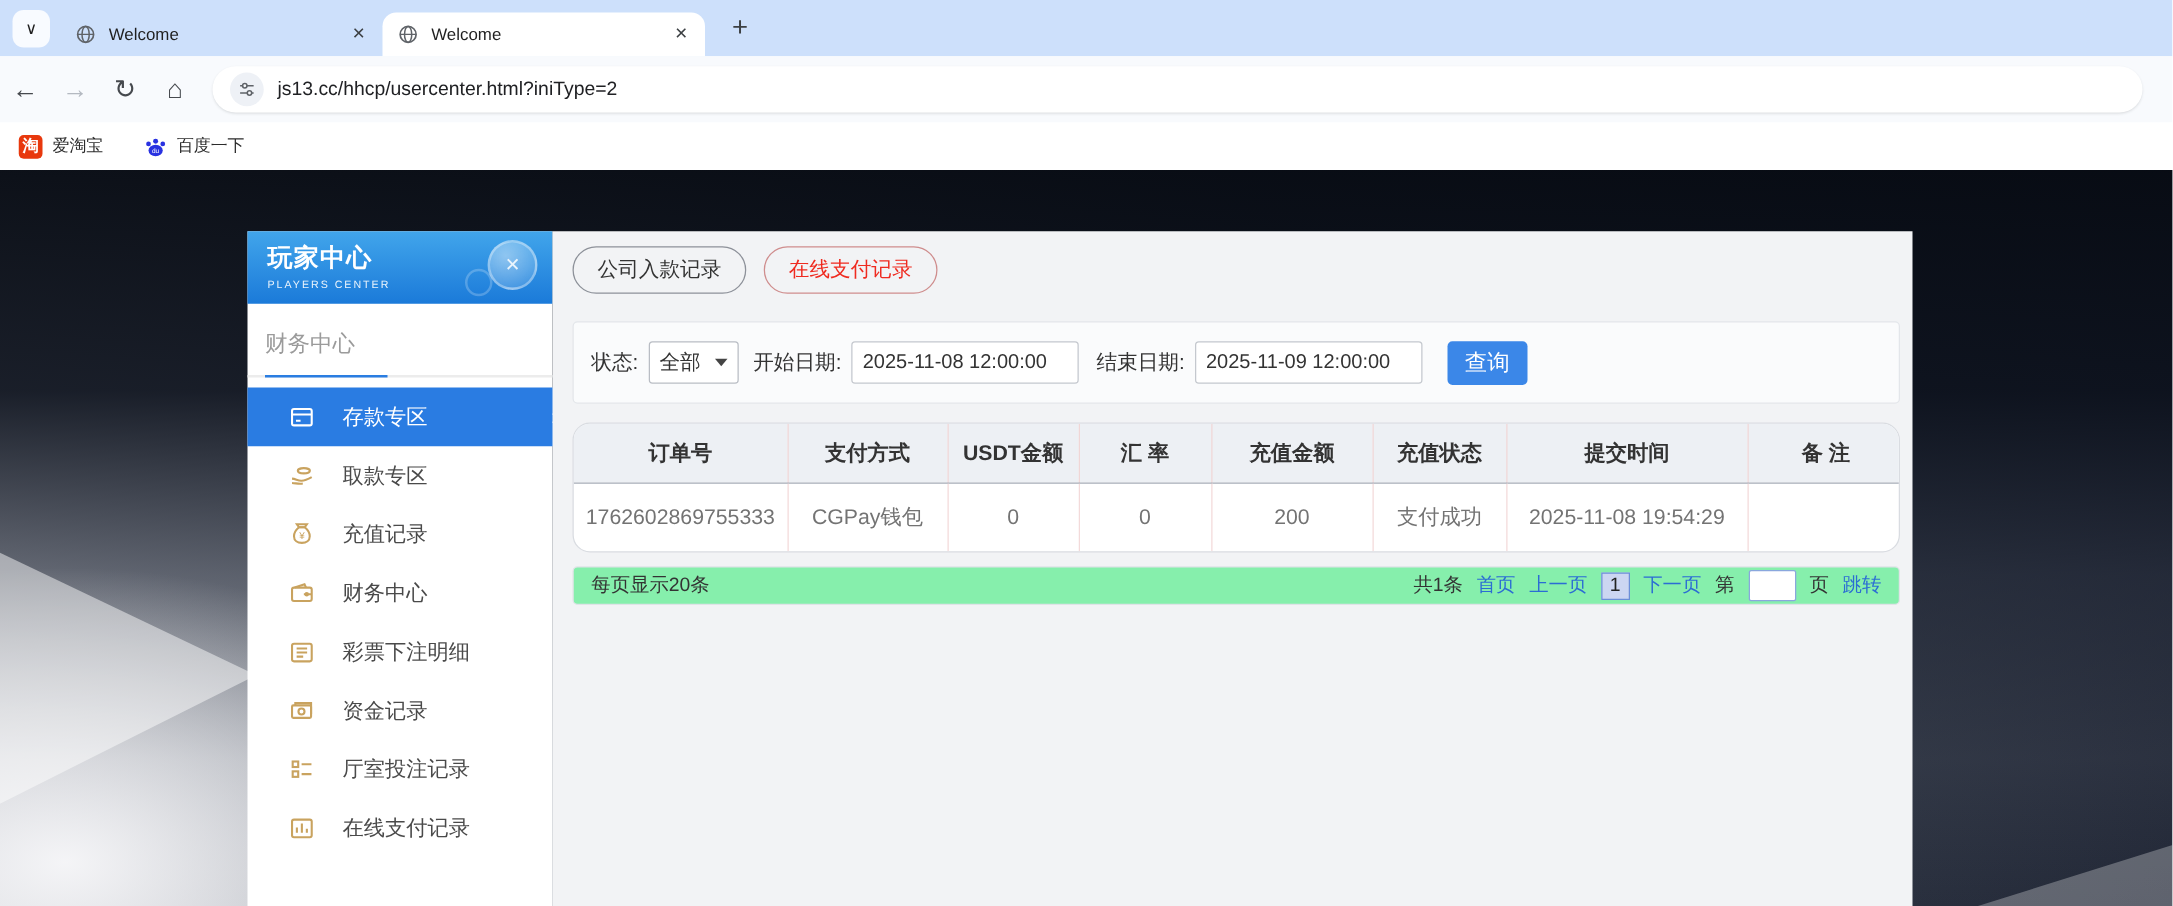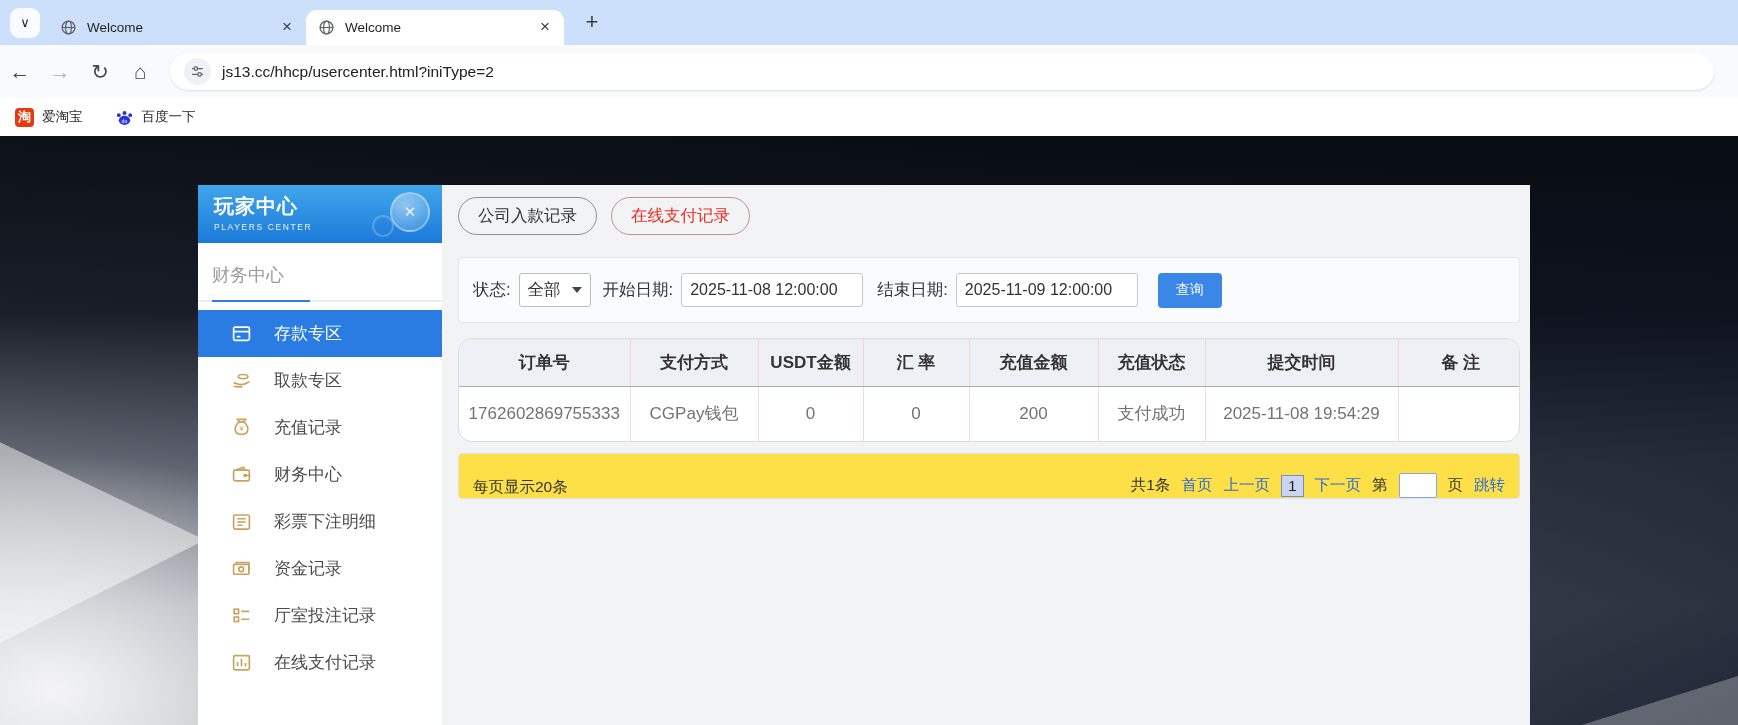--- a/index.html
+++ b/index.html
@@ -71,32 +71,32 @@
 
   .filter-bar { position:absolute; left:16px; right:10px; top:72px; height:66px; background:#fafbfc;
     border:1px solid #e3e6ea; border-radius:4px; display:flex; align-items:center; padding:0 14px; font-size:16.5px; color:#333; }
   .filter-label { margin-right:8px; }
   .status-select { width:72px; height:34px; background:#fff; border:1px solid #b9bdc4; border-radius:3px;
     display:flex; align-items:center; padding:0 8px; margin-right:12px; }
   .status-select .sel-text { flex:1; }
   .sel-caret { width:0; height:0; border-left:5px solid transparent; border-right:5px solid transparent; border-top:6px solid #444; }
   .date-input { width:182px; height:34px; background:#fff; border:1px solid #c4c8ce; border-radius:3px;
     font-size:16px; color:#333; padding:0 8px; font-family:inherit; margin-right:14px; }
-  .search-btn { width:64px; height:35px; background:#3b87e8; border:none; border-radius:4px; color:#fff; font-size:14px; font-family:Liberation Mono, monospace; margin-left:6px; }
+  .search-btn { width:64px; height:35px; background:#3b87e8; border:none; border-radius:4px; color:#fff; font-size:18px; font-family:Liberation Mono, monospace; margin-left:6px; }
 
   .table-wrap { position:absolute; left:16px; right:10px; top:153px; background:#fff; border:1px solid #d9dce1; border-radius:14px; overflow:hidden; }
   table { width:100%; border-collapse:collapse; table-layout:fixed; }
   thead th { height:47px; background:#edf0f4; font-size:17px; font-weight:bold; color:#333;
     border-right:1px solid #f0d6d6; border-bottom:1px solid #a7adb8; }
   thead th:last-child { border-right:none; }
   tbody td { height:55px; font-size:17px; color:#737373; text-align:center; border-right:1px solid #f3dada; }
   tbody td:last-child { border-right:none; }
 
-  .pagination { position:absolute; left:16px; right:10px; top:268px; height:46px; background:#fde047;
-    border:1px solid #e0e3e7; border-radius:4px; display:flex; align-items:flex-end; padding:0 14px; font-size:15.5px; color:#333; }
+  .pagination { position:absolute; left:16px; right:10px; top:268px; height:31px; background:#86efac;
+    border:1px solid #e0e3e7; border-radius:4px; display:flex; align-items:center; padding:0 14px; font-size:15.5px; color:#333; }
   .pg-left { flex:1; }
   .pg-right { display:flex; align-items:center; gap:11px; }
   .pg-link { color:#2b6cd4; }
   .pg-current { background:#ccd6f2; border:1px solid #6c8fd8; padding:1px 6px; color:#222; }
   .pg-jump-input { width:38px; height:25px; border:1px solid #8aa7dd; border-radius:2px; background:#fff; font-family:inherit; font-size:15px; padding:0 4px; }
 
   svg { display:block; }
 </style>
 </head>
 <body>

